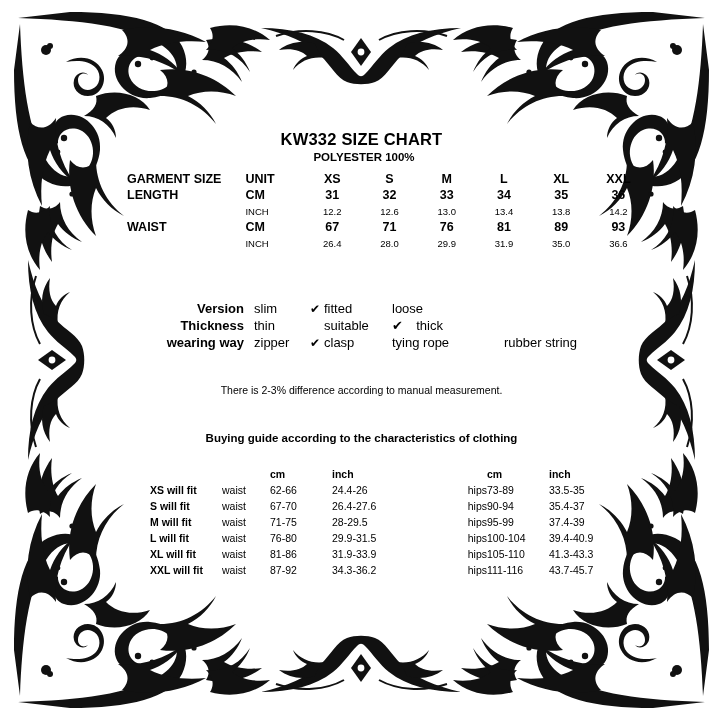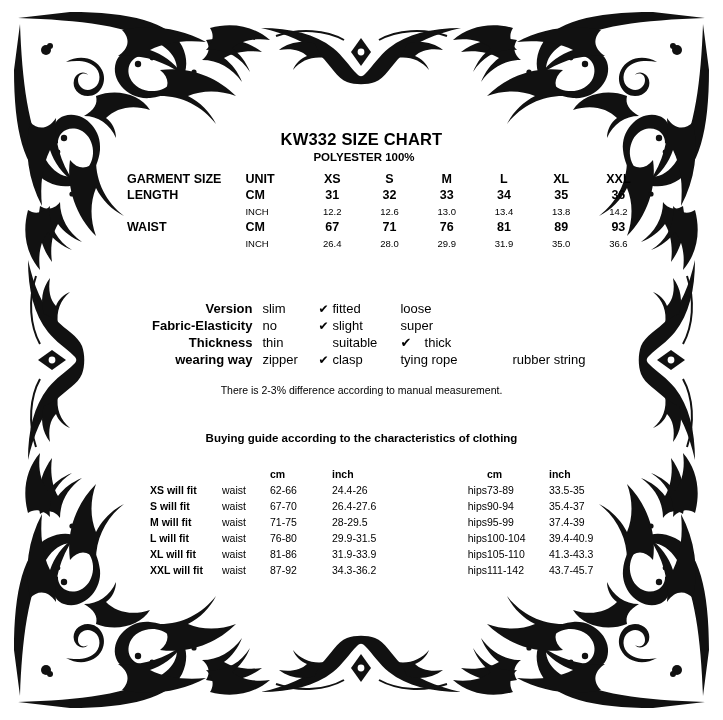--- a/index.html
+++ b/index.html
@@ -338,28 +338,20 @@
       <tbody>
         <tr>
           <td class="optlabel">Version</td>
           <td class="opt1">slim</td>
           <td class="check">✔</td>
           <td class="opt2">fitted</td>
           <td class="opt3">loose</td>
           <td class="opt4"></td>
         </tr>
         <tr>
-          <td class="optlabel">Fabric-Elasticity</td>
-          <td class="opt1">no</td>
-          <td class="check">✔</td>
-          <td class="opt2">slight</td>
-          <td class="opt3">super</td>
-          <td class="opt4"></td>
-        </tr>
-        <tr>
           <td class="optlabel">Thickness</td>
           <td class="opt1">thin</td>
           <td class="check"></td>
           <td class="opt2">suitable</td>
           <td class="opt3">
             <span>✔</span>
             <span style="display:inline-block;width:6px"></span>
             <span>thick</span>
           </td>
           <td class="opt4"></td>
@@ -437,20 +429,20 @@
           <td class="c5">hips</td>
           <td class="c6">105-110</td>
           <td class="c7">41.3-43.3</td>
         </tr>
         <tr>
           <td class="c1">XXL will fit</td>
           <td class="c2">waist</td>
           <td class="c3">87-92</td>
           <td class="c4">34.3-36.2</td>
           <td class="c5">hips</td>
-          <td class="c6">111-142</td>
+          <td class="c6">111-116</td>
           <td class="c7">43.7-45.7</td>
         </tr>
       </tbody>
     </table>
 
   </div>
 </div>
 
 </body></html>

